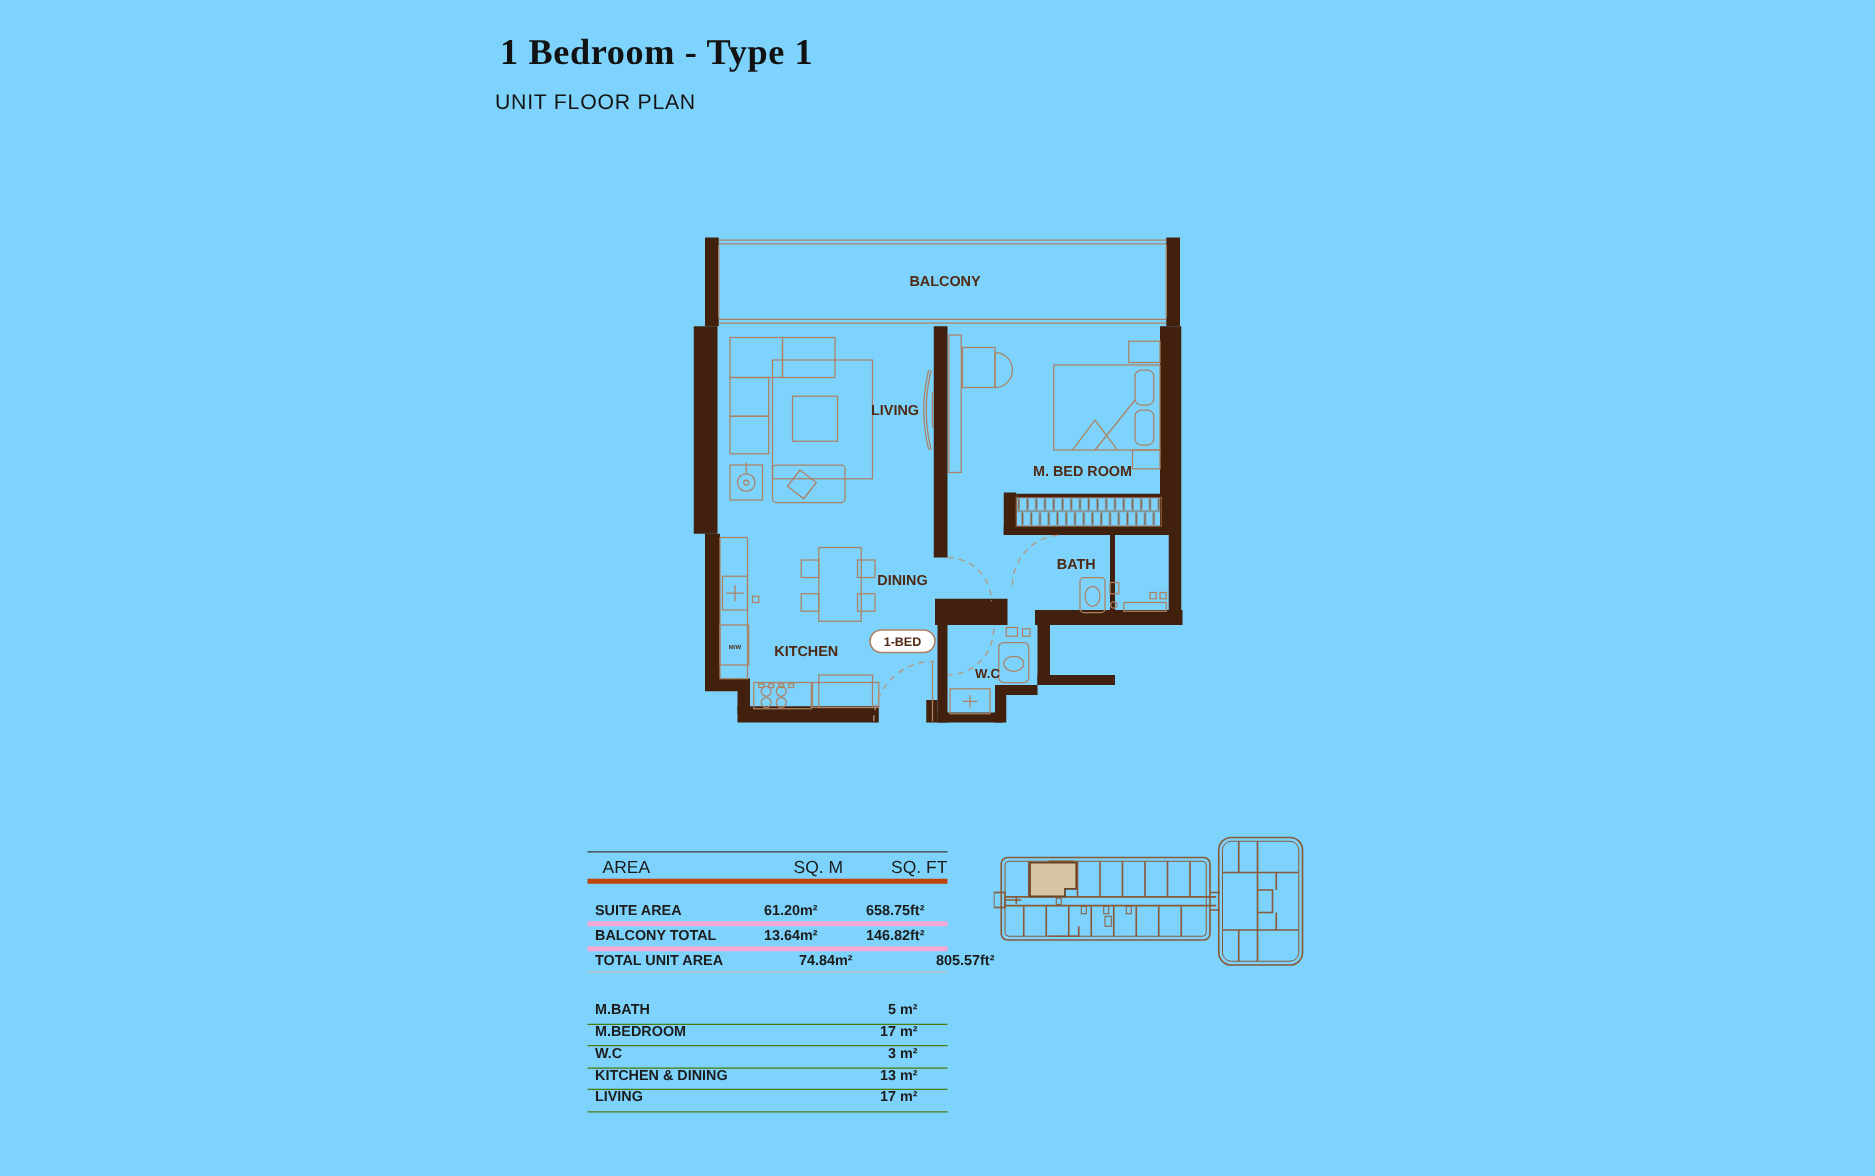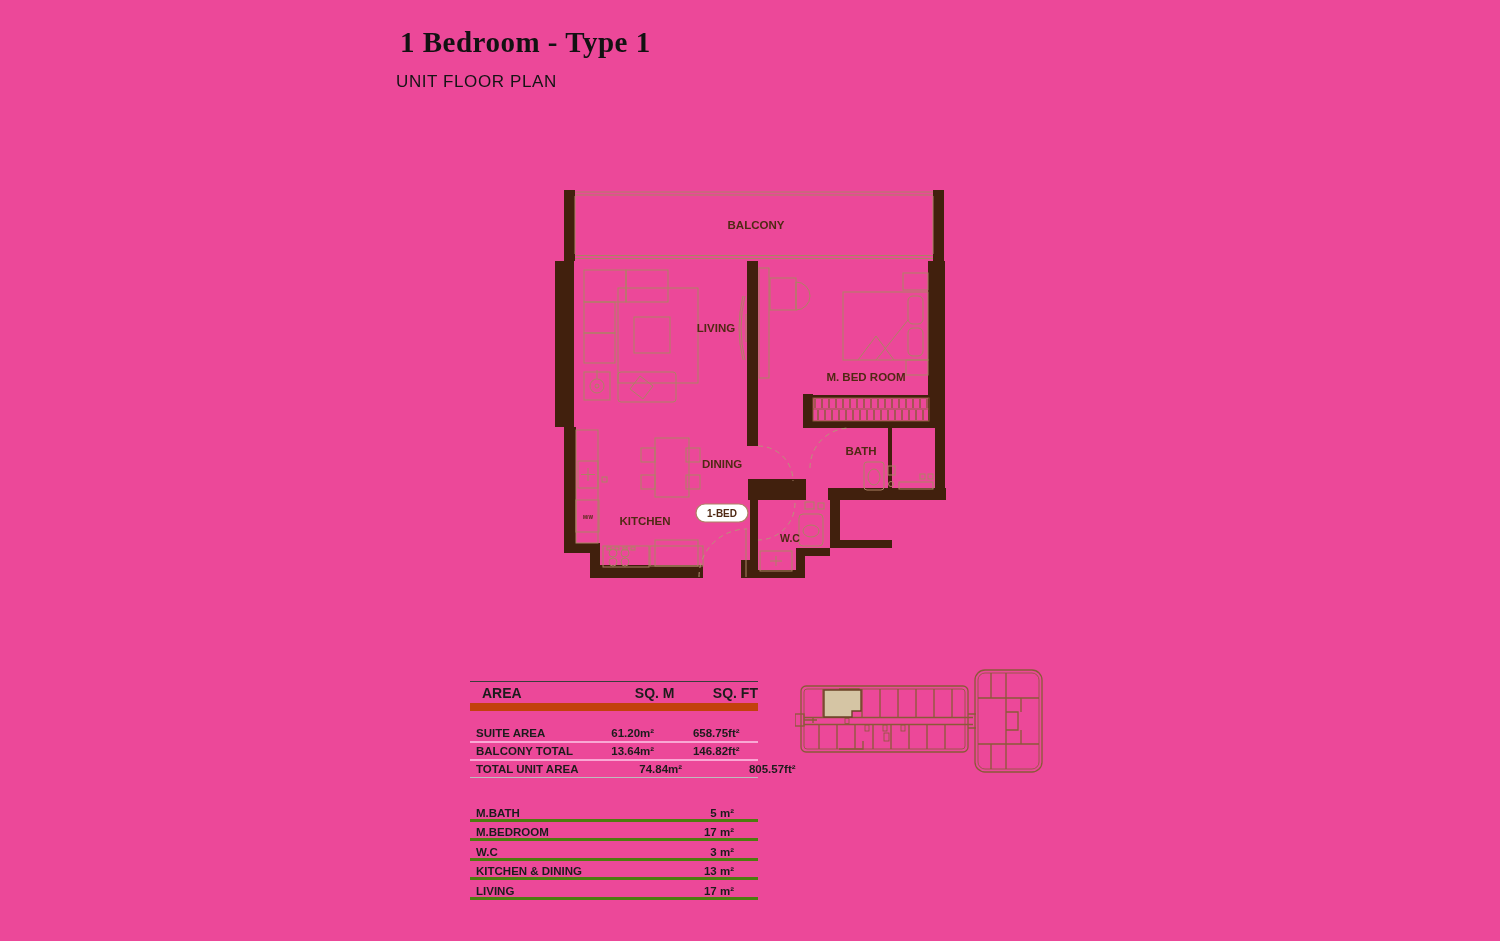--- a/index.html
+++ b/index.html
@@ -1,46 +1,46 @@
 <!DOCTYPE html>
 <html><head>
 <meta charset="utf-8">
 <style>
   html,body{margin:0;padding:0;background:#ffffff;}
-  #stage{position:relative;width:1500px;height:941px;background:#ec4899;overflow:hidden;
+  #stage{position:relative;width:1500px;height:941px;background:#7dd3fc;overflow:hidden;
          font-family:"Liberation Sans", sans-serif;}
   
   #title{position:absolute;left:400px;top:26px;font-family:"Liberation Serif", serif;
          font-weight:bold;font-size:29px;color:#121212;letter-spacing:.5px;}
   #subtitle{position:absolute;left:396px;top:72px;font-size:17px;color:#141414;letter-spacing:.6px;}
   
   #planwrap{position:absolute;left:540px;top:175px;width:430px;height:420px;}
   
   #keywrap{position:absolute;left:795px;top:660px;width:255px;height:122px;}
   
   .tbl{position:absolute;left:470px;width:288px;color:#1c1c1c;}
   #area-table{top:681px;}
   #comp-table{top:785px;}
   .hd-row{display:grid;grid-template-columns:42% 29% 29%;align-items:center;
-          border-top:1.5px solid #3c3c3c;border-bottom:8px solid #c2410c;height:21px;
-          font-size:14px;font-weight:700;}
+          border-top:1.5px solid #3c3c3c;border-bottom:4px solid #c2410c;height:21px;
+          font-size:14px;font-weight:400;}
   .hd-row .c0{padding-left:12px;}
   .hd-row .c1,.hd-row .c2{text-align:right;}
   .spacer{height:14px;}
   .d-row{display:grid;grid-template-columns:42% 29% 29%;align-items:center;height:16px;
-         font-size:11.5px;font-weight:600;border-bottom:2px solid #f9a8d4;}
+         font-size:11.5px;font-weight:600;border-bottom:4px solid #f9a8d4;}
   .d-row:last-of-type{border-bottom:1px solid #bdbdbd;gap:28px;}
   .d-row .c0{padding-left:6px;}
   .d-row .c1,.d-row .c2{text-align:center;}
   .comp-title{border-top:1px solid #b5b5b5;border-bottom:2px solid #3c3c3c;height:23px;
               display:flex;align-items:center;justify-content:center;font-size:14.5px;font-weight:600;
               letter-spacing:.2px;}
   .comp-spacer{height:17px;}
-  .k-row{display:flex;justify-content:space-between;align-items:flex-end;height:16.5px;
-         font-size:11.5px;font-weight:600;border-bottom:3px solid #4d7c0f;}
+  .k-row{display:flex;justify-content:space-between;align-items:flex-start;height:16.5px;
+         font-size:11.5px;font-weight:600;border-bottom:1px solid #4d7c0f;}
   .k-row .lab{padding-left:6px;}
   .k-row .val{padding-right:24px;}
   text{font-family:"Liberation Sans", sans-serif;}
 </style>
 </head>
 <body>
 
 <div id="stage">
 
   <div id="title">1 Bedroom - Type 1</div>

